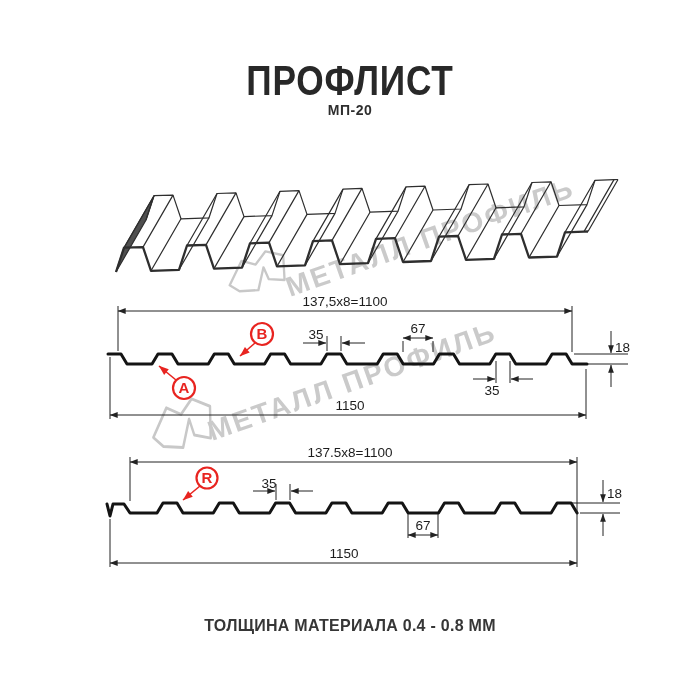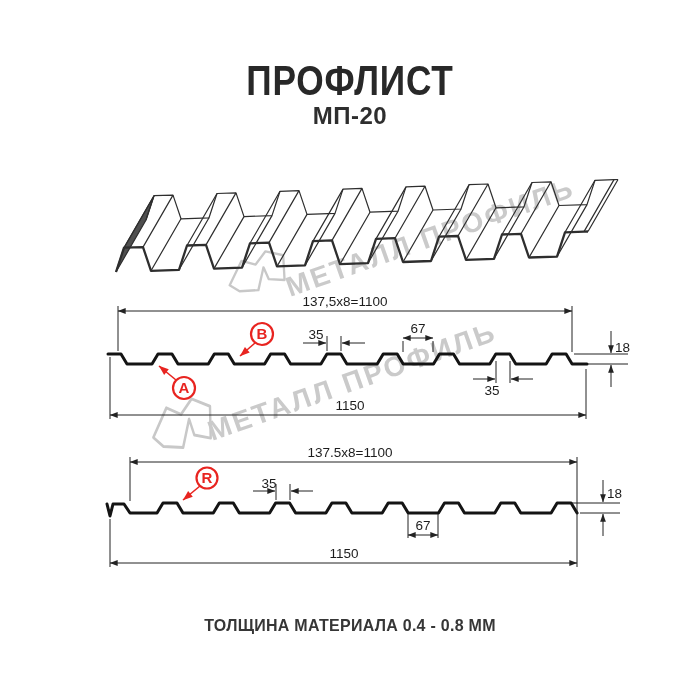--- a/index.html
+++ b/index.html
@@ -1,21 +1,21 @@
 <!DOCTYPE html>
 <html><head>
 <meta charset="utf-8">
 <style>
   html,body{margin:0;padding:0;background:#fff;}
   body{width:700px;height:700px;position:relative;overflow:hidden;
        font-family:"Liberation Sans",sans-serif;}
   .abs{position:absolute;left:0;width:700px;text-align:center;}
   .title{top:56px;font-weight:bold;font-size:43px;letter-spacing:1px;
          color:#282828;transform:scaleX(.82);}
-  .subtitle{top:102px;font-weight:bold;font-size:24px;letter-spacing:.5px;color:#2e2e2e;}
+  .subtitle{top:102px;font-weight:bold;font-size:14px;letter-spacing:.5px;color:#2e2e2e;}
   .footer{top:616px;font-weight:bold;font-size:17px;letter-spacing:.3px;
           color:#363636;transform:scaleX(.94);}
   svg{position:absolute;top:0;left:0;}
   .dt{font-size:13.5px;fill:#1d1d1d;}
   .dl{stroke:#232323;stroke-width:1;fill:none;}
   .prof{stroke:#141414;stroke-width:3;fill:none;stroke-linejoin:round;stroke-linecap:round;}
   .p3f{stroke:#2e2e2e;stroke-width:2.3;fill:none;stroke-linejoin:round;}
   .p3t{stroke:#2e2e2e;stroke-width:1.2;fill:none;stroke-linejoin:round;}
   .wmt{font-size:28px;font-weight:bold;letter-spacing:2.5px;fill:#cacaca;}
   .wml{stroke:#c8c8c8;stroke-width:4;fill:none;stroke-linejoin:round;}

